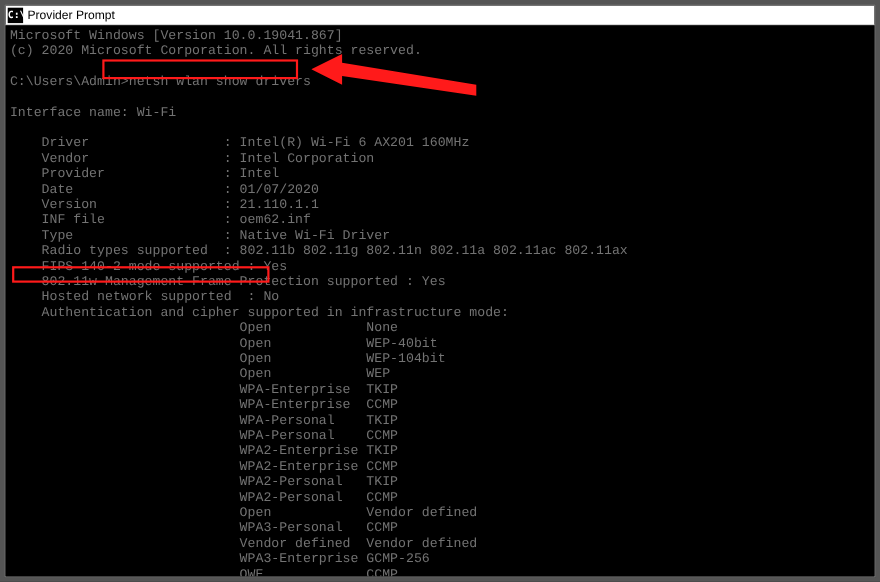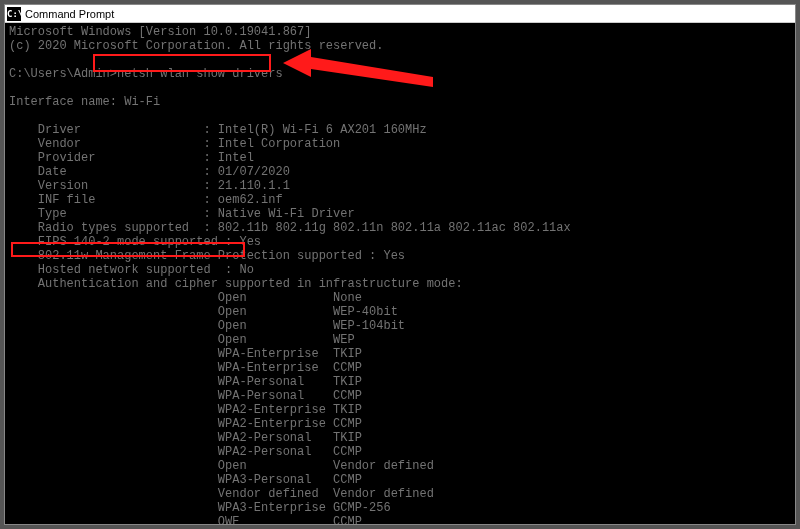--- a/index.html
+++ b/index.html
@@ -68,21 +68,21 @@
     pointer-events: none;
   }
 </style>
 </head>
 <body>
 
 <div class="frame">
 
   <div class="titlebar">
     <span class="icon">C:\</span>
-    <span>Command Prompt</span>
+    <span>Provider Prompt</span>
   </div>
 
   <div class="term" id="term">Microsoft Windows [Version 10.0.19041.867]
 (c) 2020 Microsoft Corporation. All rights reserved.
 
 C:\Users\Admin&gt;netsh wlan show drivers
 
 Interface name: Wi-Fi
 
     Driver                 : Intel(R) Wi-Fi 6 AX201 160MHz

